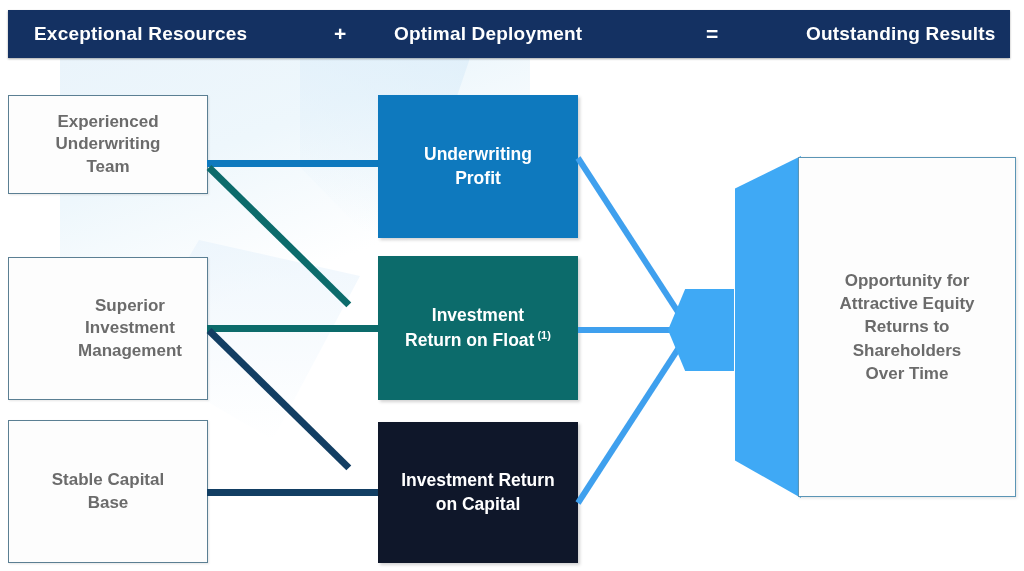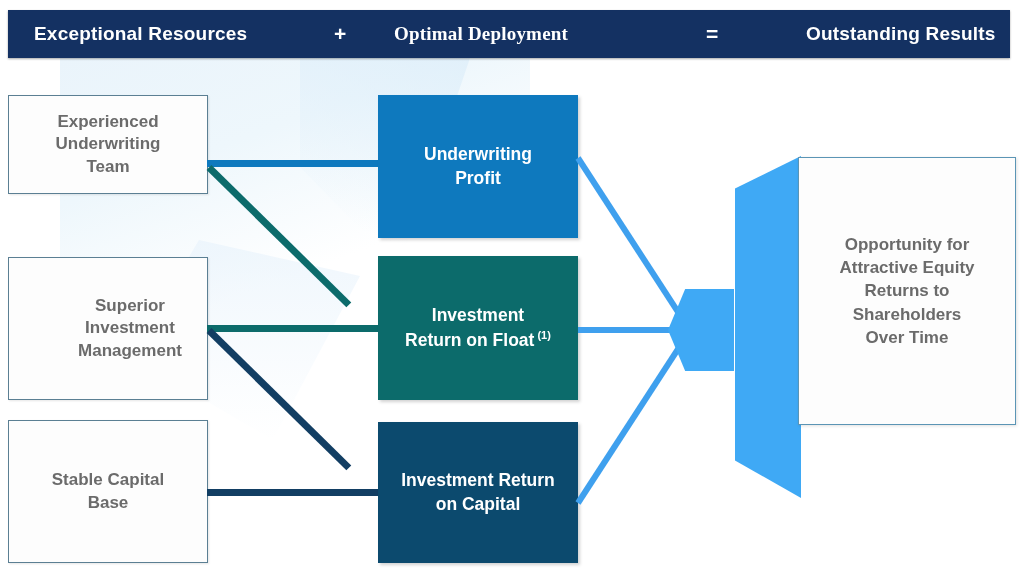--- a/index.html
+++ b/index.html
@@ -74,41 +74,41 @@
   #hexarrow{position:absolute;left:668px;top:289px;width:66px;height:82px;
             background:#3FA9F5;
             clip-path:polygon(0% 50%,26% 0%,100% 0%,100% 100%,26% 100%);}
 
   
   #funnel{position:absolute;left:735px;top:156px;width:66px;height:342px;
           background:#3FA9F5;
           clip-path:polygon(0% 9.5%,100% 0%,100% 100%,0% 89%);}
 
   
-  #outcome{position:absolute;left:798px;top:157px;width:218px;height:268px;
+  #outcome{position:absolute;left:798px;top:157px;width:218px;height:340px;
            background:#fdfdfd;border:1.5px solid #5b95b5;box-sizing:border-box;
            display:flex;align-items:center;justify-content:center;
            box-shadow:1px 1px 3px rgba(0,0,0,.12);}
   #outcome span{color:#6b6b6b;font-weight:bold;font-size:17px;line-height:1.36;
                 text-align:center;display:block;}
 </style>
 </head>
 <body>
 
 <div id="canvas" style="background: rgb(255, 255, 255);">
 
   <div class="wm wm1"></div>
   <div class="wm wm2"></div>
   <div class="wm wm3"></div>
 
   <div id="header" style="background: rgb(20, 49, 98);">
     <div class="hrow">
       <div class="hcell h-res" style="color: rgb(255, 255, 255);">Exceptional  Resources</div>
       <div class="hcell h-plus" style="color: rgb(255, 255, 255);">+</div>
-      <div class="hcell h-dep" style="color: rgb(255, 255, 255); font-family: Liberation Serif, serif;">Optimal Deployment</div>
+      <div class="hcell h-dep" style="color: rgb(255, 255, 255);">Optimal Deployment</div>
       <div class="hcell h-eq" style="color: rgb(255, 255, 255);">=</div>
       <div class="hcell h-out" style="color: rgb(255, 255, 255);">Outstanding Results</div>
     </div>
   </div>
 
   <div class="rbox" id="rbox0" style="border-color: rgb(91, 127, 147);">
     <span style="color: rgb(107, 107, 107);">Experienced<br>Underwriting<br>Team</span>
   </div>
   <div class="rbox" id="rbox1" style="border-color: rgb(91, 127, 147);">
     <span style="color: rgb(107, 107, 107); margin-left: 44px;">Superior<br>Investment<br>Management</span>
@@ -122,21 +122,21 @@
   <div class="conn" id="c-h1" style="background: rgb(12, 107, 107);"></div>
   <div class="conn" id="c-d1" style="background: rgb(18, 62, 99);"></div>
   <div class="conn" id="c-h2" style="background: rgb(18, 62, 99);"></div>
 
   <div class="mbox" id="mbox0" style="background: rgb(14, 121, 190);">
     <span>Underwriting<br>Profit</span>
   </div>
   <div class="mbox" id="mbox1" style="background: rgb(12, 107, 107);">
     <span>Investment<br>Return on Float<sup> (1)</sup></span>
   </div>
-  <div class="mbox" id="mbox2" style="background: #0c4a6e;">
+  <div class="mbox" id="mbox2" style="background: #0f172a;">
     <span>Investment Return<br>on Capital</span>
   </div>
 
   <div class="conn" id="r-up" style="background: rgb(63, 160, 238);"></div>
   <div class="conn" id="r-mid" style="background: rgb(63, 160, 238);"></div>
   <div class="conn" id="r-dn" style="background: rgb(63, 160, 238);"></div>
 
   <div id="hexarrow" style="background: rgb(63, 169, 245);"></div>
   <div id="funnel" style="background: rgb(63, 169, 245);"></div>
 

